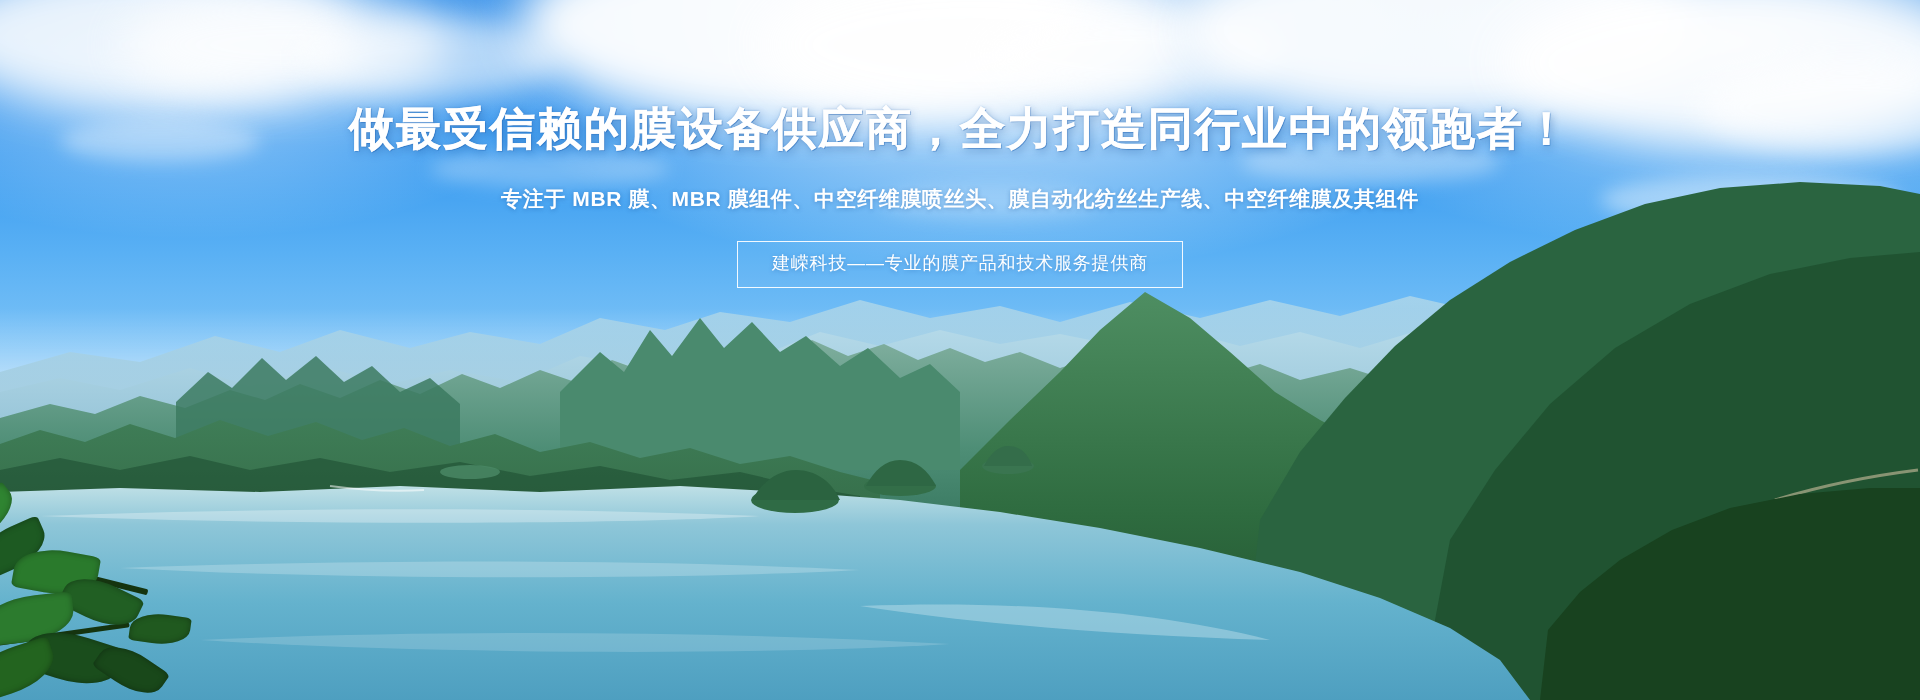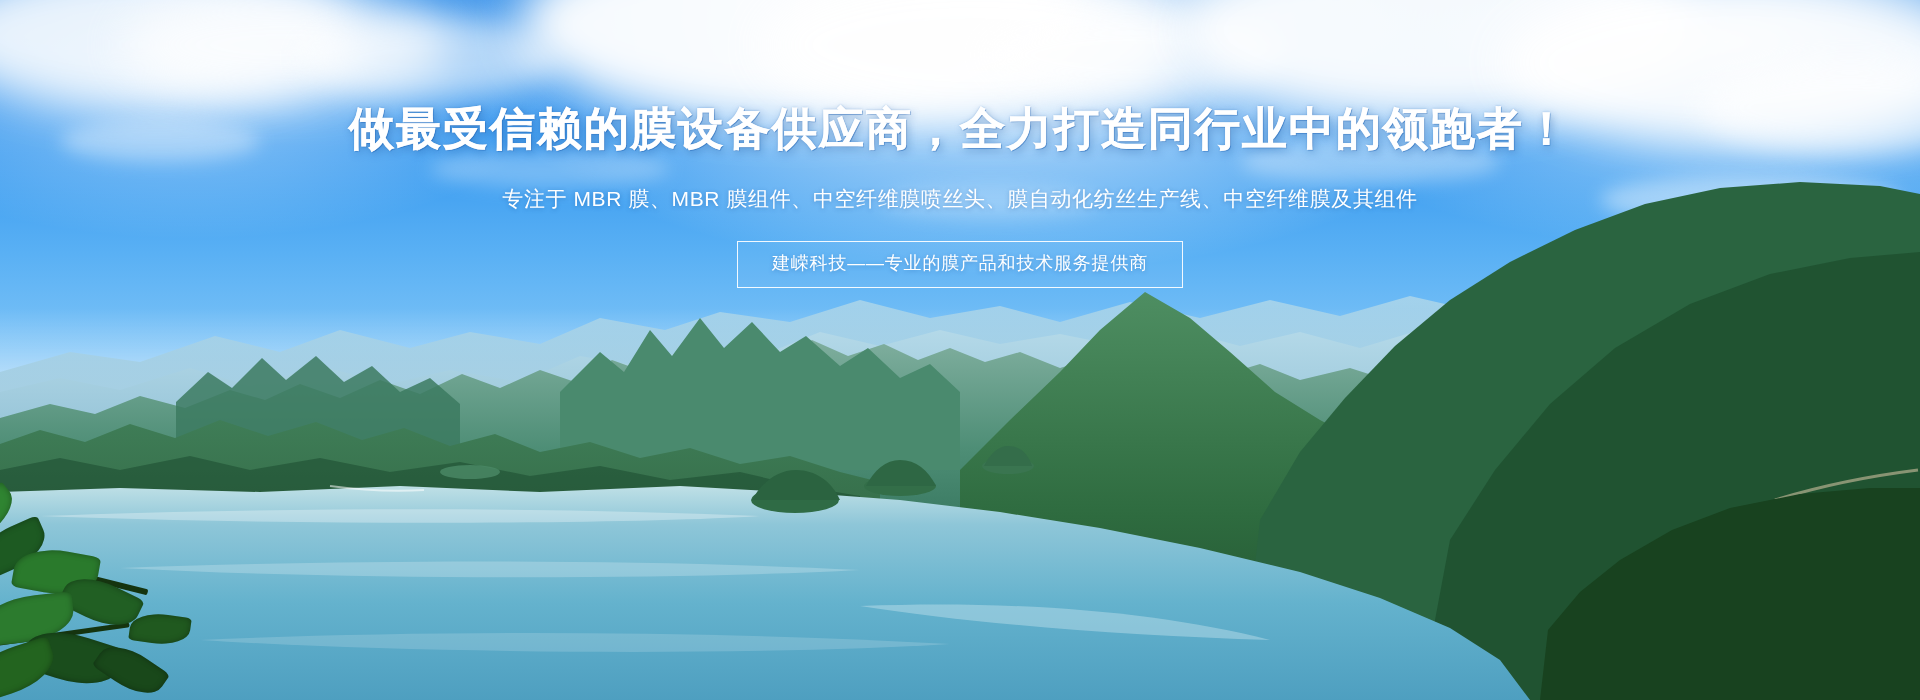--- a/index.html
+++ b/index.html
@@ -65,21 +65,21 @@
       2px 3px 8px rgba(25,85,160,.40);
     -webkit-text-stroke:0.6px rgba(255,255,255,.9);
   }
   .subline{
     margin:0;
     padding-top:28px;
     font-size:21px;
     line-height:1.5;
     color:#ffffff;
     letter-spacing:.6px;
-    font-weight:400;
+    font-weight:700;
     text-shadow:0 1px 4px rgba(30,90,165,.45);
   }
   .tagwrap{
     padding-top:27px;
     display:flex;
     justify-content:center;
   }
   .tagbox{
     border:1px solid rgba(255,255,255,.92);
     padding:11px 34px 12px 34px;

